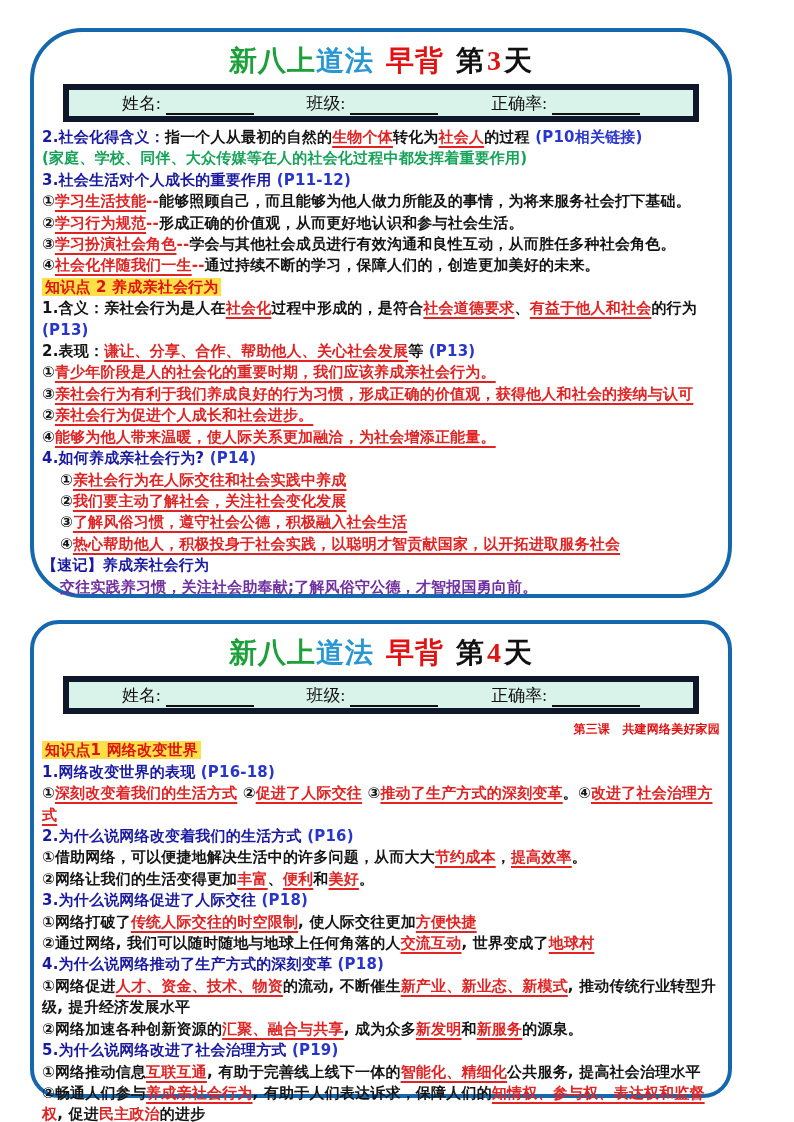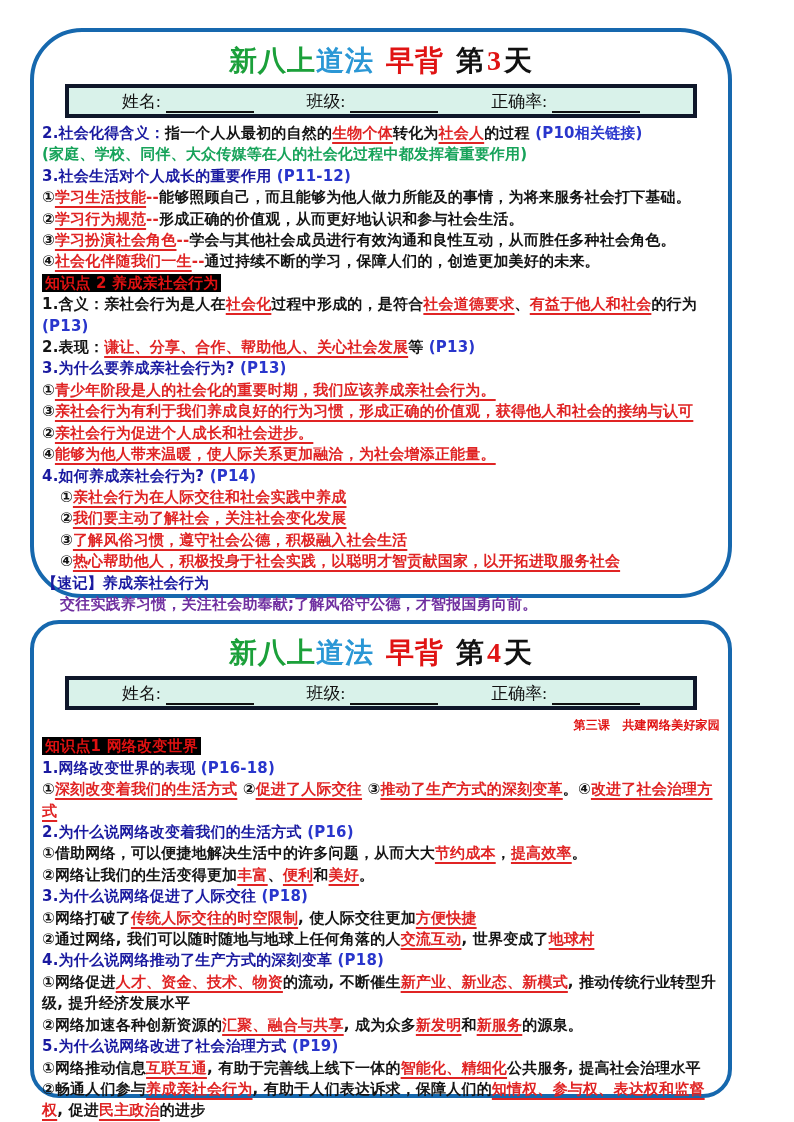--- a/index.html
+++ b/index.html
@@ -12,40 +12,40 @@
 
   .title{margin:6px 0 4px 0;text-align:center;font-size:28px;font-weight:800;letter-spacing:1px;}
   .t-green{color:#1ba03a;}
   .t-cyan{color:#2a97d5;}
   .t-red{color:#e01414;margin-left:12px;}
   .t-black{color:#111111;margin-left:12px;}
   .t-num{color:#e01414;font-family:"Liberation Serif",serif;font-weight:700;margin:0 2px;}
   .t-black2{color:#111111;}
 
   .header-box{width:624px;height:26px;margin:3px auto 3px auto;background:#d9f2ea;
-              border:4px solid #0f172a;display:flex;align-items:center;justify-content:space-evenly;}
+              border:6px solid #0f172a;display:flex;align-items:center;justify-content:space-evenly;}
   .field{display:flex;align-items:flex-end;}
   .flabel{font-family:"Liberation Serif",serif;font-size:17px;color:#111;}
   .blank{display:inline-block;width:88px;height:13px;border-bottom:2.5px solid #111;margin-left:5px;}
 
   .content{padding:2px 2px 0 2px;}
   .line{font-size:15px;line-height:21.4px;letter-spacing:0.2px;}
   .line.indent{padding-left:18px;}
   .line.center{text-align:right;font-size:12px;}
 
   .s-black{color:#141414;font-weight:600;}
   .s-blackbold{color:#141414;font-weight:800;}
   .s-bluebold{color:#1a1aa0;font-weight:700;}
   .s-blue{color:#2936cc;font-weight:600;}
   .s-red{color:#e02424;font-weight:600;}
   .s-redu{color:#e02424;font-weight:600;text-decoration:underline;
           text-decoration-thickness:1.5px;text-underline-offset:3.5px;}
   .s-green{color:#17a35a;font-weight:600;}
   .s-purple{color:#7030a0;font-weight:700;}
-  .s-highlight{color:#e01111;background:#000000;font-weight:800;padding:0 3px;}
+  .s-highlight{color:#e01111;background:#fde047;font-weight:800;padding:0 3px;}
   .s-redbold{color:#e01111;font-weight:800;}
 </style>
 </head>
 <body>
 
 <div class="page">
 
   <section class="panel panel-1">
     <h1 class="title">
       <span class="t-green">新八上</span><span class="t-cyan">道法</span><span class="t-red">早背</span><span class="t-black">第</span><span class="t-num">3</span><span class="t-black2">天</span>
@@ -68,21 +68,20 @@
         <div class="line"><span class="s-bluebold">2.社会化得含义：</span><span class="s-blackbold">指一个人从最初的自然的</span><span class="s-redu">生物个体</span><span class="s-blackbold">转化为</span><span class="s-redu">社会人</span><span class="s-blackbold">的过程 </span><span class="s-blue">(P10相关链接)</span></div>
         <div class="line"><span class="s-green">(家庭、学校、同伴、大众传媒等在人的社会化过程中都发挥着重要作用)</span></div>
         <div class="line"><span class="s-bluebold">3.社会生活对个人成长的重要作用 </span><span class="s-blue">(P11-12)</span></div>
         <div class="line"><span class="s-black">①</span><span class="s-redu">学习生活技能</span><span class="s-red">--</span><span class="s-black">能够照顾自己，而且能够为他人做力所能及的事情，为将来服务社会打下基础。</span></div>
         <div class="line"><span class="s-black">②</span><span class="s-redu">学习行为规范</span><span class="s-red">--</span><span class="s-black">形成正确的价值观，从而更好地认识和参与社会生活。</span></div>
         <div class="line"><span class="s-black">③</span><span class="s-redu">学习扮演社会角色</span><span class="s-red">--</span><span class="s-black">学会与其他社会成员进行有效沟通和良性互动，从而胜任多种社会角色。</span></div>
         <div class="line"><span class="s-black">④</span><span class="s-redu">社会化伴随我们一生</span><span class="s-red">--</span><span class="s-black">通过持续不断的学习，保障人们的，创造更加美好的未来。</span></div>
         <div class="line"><span class="s-highlight">知识点 2 养成亲社会行为</span></div>
         <div class="line"><span class="s-blackbold">1.含义：</span><span class="s-black">亲社会行为是人在</span><span class="s-redu">社会化</span><span class="s-black">过程中形成的，是符合</span><span class="s-redu">社会道德要求</span><span class="s-black">、</span><span class="s-redu">有益于他人和社会</span><span class="s-black">的行为 </span><span class="s-blue">(P13)</span></div>
         <div class="line"><span class="s-blackbold">2.表现：</span><span class="s-redu">谦让、分享、合作、帮助他人、关心社会发展</span><span class="s-black">等 </span><span class="s-blue">(P13)</span></div>
-        <div class="line"><span class="s-bluebold">3.为什么要养成亲社会行为? </span><span class="s-blue">(P13)</span></div>
         <div class="line"><span class="s-black">①</span><span class="s-redu">青少年阶段是人的社会化的重要时期，我们应该养成亲社会行为。</span></div>
         <div class="line"><span class="s-black">③</span><span class="s-redu">亲社会行为有利于我们养成良好的行为习惯，形成正确的价值观，获得他人和社会的接纳与认可</span></div>
         <div class="line"><span class="s-black">②</span><span class="s-redu">亲社会行为促进个人成长和社会进步。</span></div>
         <div class="line"><span class="s-black">④</span><span class="s-redu">能够为他人带来温暖，使人际关系更加融洽，为社会增添正能量。</span></div>
         <div class="line"><span class="s-bluebold">4.如何养成亲社会行为? </span><span class="s-blue">(P14)</span></div>
         <div class="line indent"><span class="s-black">①</span><span class="s-redu">亲社会行为在人际交往和社会实践中养成</span></div>
         <div class="line indent"><span class="s-black">②</span><span class="s-redu">我们要主动了解社会，关注社会变化发展</span></div>
         <div class="line indent"><span class="s-black">③</span><span class="s-redu">了解风俗习惯，遵守社会公德，积极融入社会生活</span></div>
         <div class="line indent"><span class="s-black">④</span><span class="s-redu">热心帮助他人，积极投身于社会实践，以聪明才智贡献国家，以开拓进取服务社会</span></div>
         <div class="line"><span class="s-bluebold">【速记】养成亲社会行为</span></div>

